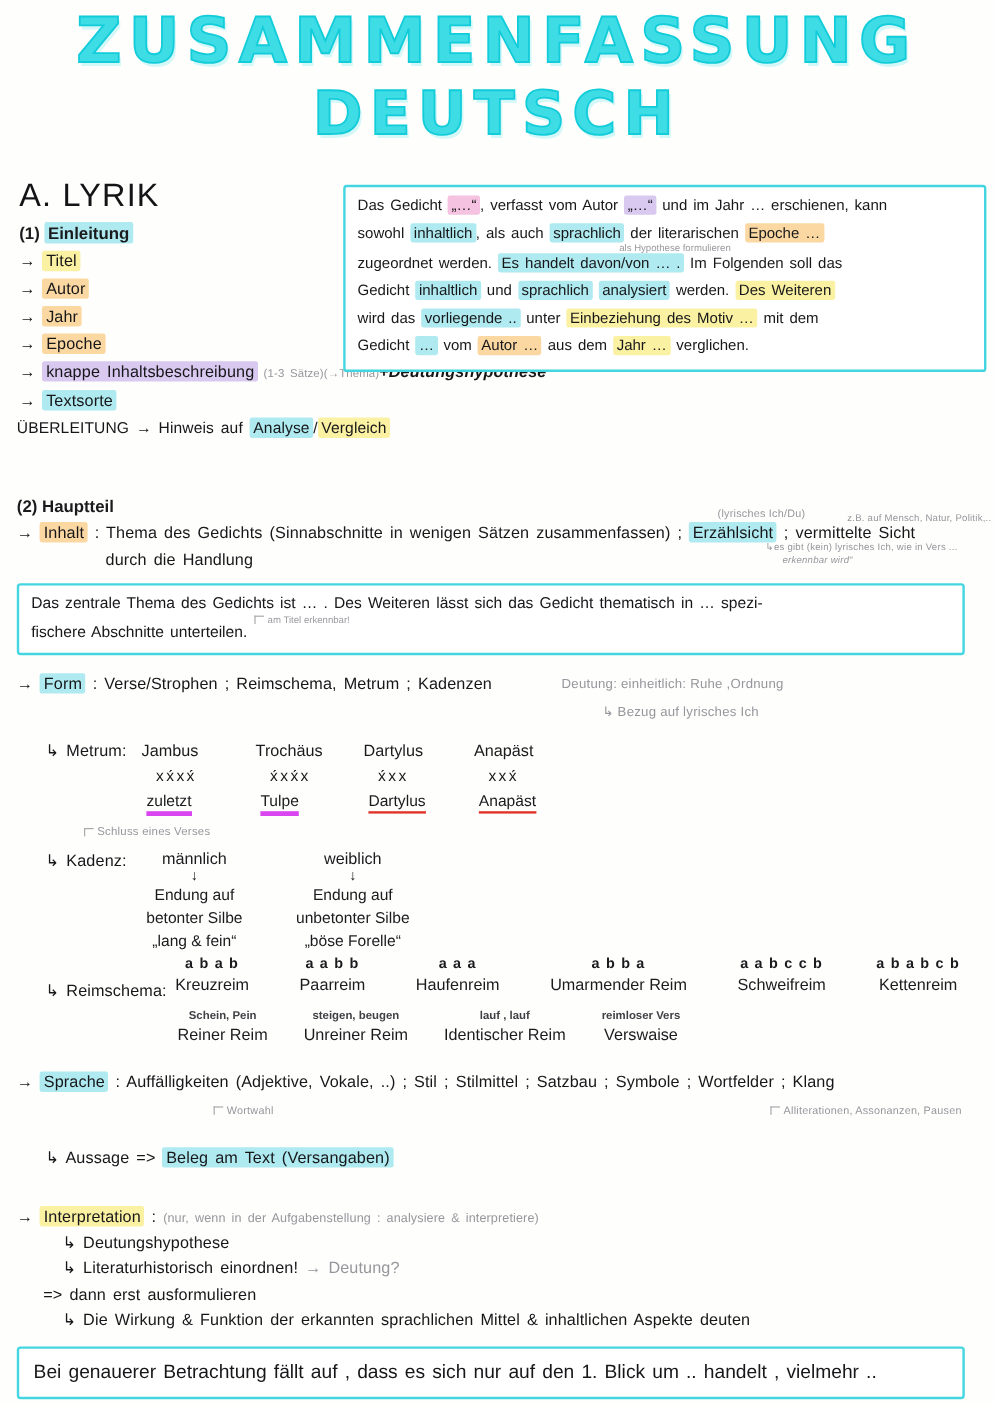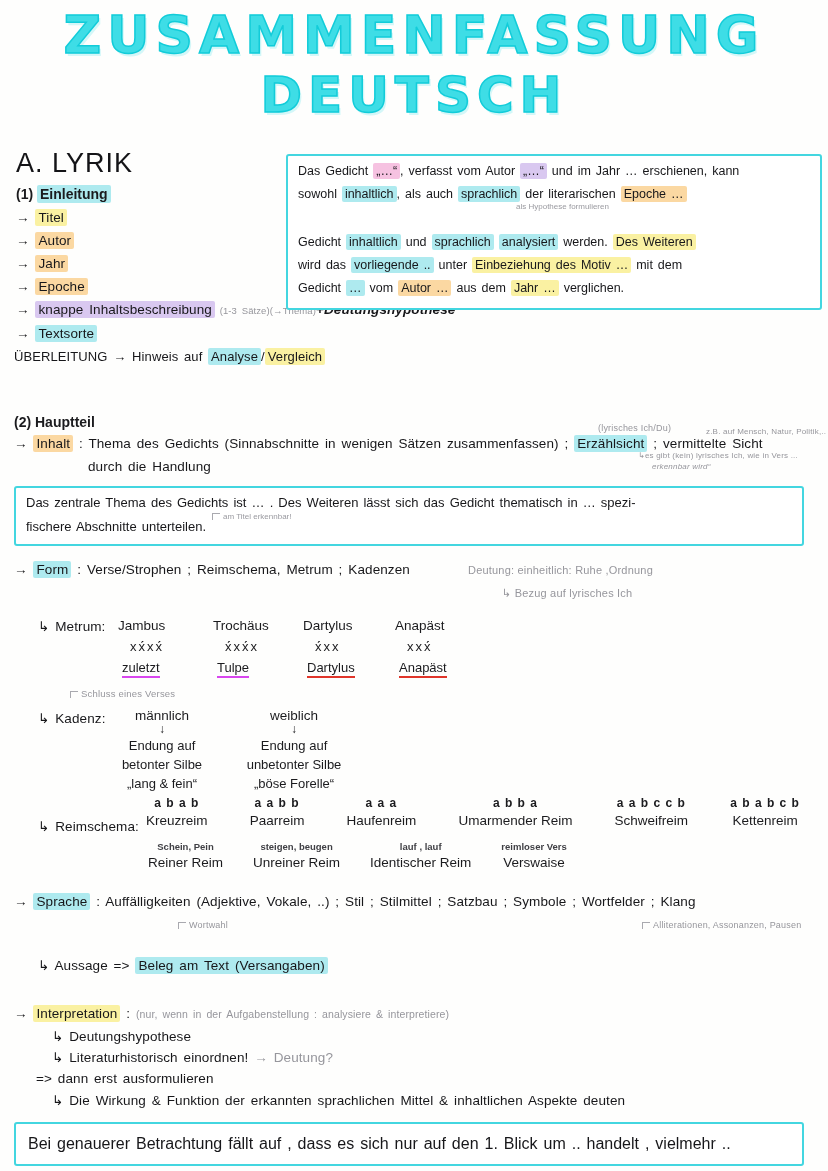--- a/index.html
+++ b/index.html
@@ -28,21 +28,21 @@
   .t2{font-size:50px;line-height:58px;}
   .section-heading{position:absolute;font-size:27px;letter-spacing:1px;color:#141417;}
   .sub-heading{position:absolute;font-size:14px;font-weight:bold;white-space:nowrap;}
   .box{position:absolute;border:2px solid #43d6e0;border-radius:3px;background:#ffffff;}
   .box-line{position:absolute;font-size:12.5px;white-space:nowrap;word-spacing:1.5px;color:#17171a;}
   .box-note{position:absolute;font-size:8px;color:#9a9aa0;white-space:nowrap;}
   .metrum-col{position:absolute;width:90px;}
   .metrum-name{font-size:13.5px;}
   .metrum-pattern{font-size:13px;font-weight:normal;letter-spacing:2px;padding-left:12px;margin-top:6px;}
   .metrum-example{display:inline-block;font-size:13px;margin-top:6px;margin-left:4px;padding-bottom:1px;}
-  .u-dark{border-bottom:2px solid #d946ef;}
+  .u-dark{border-bottom:4px solid #d946ef;}
   .u-red{border-bottom:2px solid #e0352a;}
   .kadenz-col{position:absolute;text-align:center;}
   .kadenz-name{font-size:13.5px;}
   .kadenz-arrow{font-size:12px;line-height:13px;}
   .kadenz-l{font-size:13px;line-height:19px;}
   .kadenz-quote{font-size:13px;margin-top:2px;}
   .reim-row{position:absolute;display:flex;}
   .reim-col{text-align:center;}
   .reim-pattern{font-size:12px;font-weight:bold;letter-spacing:1px;}
   .reim-name{font-size:13.5px;margin-top:3px;white-space:nowrap;}
@@ -65,20 +65,21 @@
   <div class="line" style="left:16px;top:233px;"><span>→ </span><span class="hl-orange">Autor</span></div>
   <div class="line" style="left:16px;top:256px;"><span>→ </span><span class="hl-orange">Jahr</span></div>
   <div class="line" style="left:16px;top:279px;"><span>→ </span><span class="hl-orange">Epoche</span></div>
   <div class="line" style="left:16px;top:302px;"><span>→ </span><span class="hl-purple">knappe Inhaltsbeschreibung</span><span class="gray tiny"> (1-3 Sätze)(→Thema)</span><span class="b">+</span><span class="bi">Deutungshypothese</span></div>
   <div class="line" style="left:16px;top:326px;"><span>→ </span><span class="hl-cyan">Textsorte</span></div>
   <div class="line" style="left:14px;top:349px;font-size:13px;"><span>ÜBERLEITUNG → Hinweis auf </span><span class="hl-cyan">Analyse</span><span>/</span><span class="hl-yellow">Vergleich</span></div>
 
   <div class="box" style="left:286px;top:154px;width:532px;height:152px;">
     <div class="box-line" style="left:10px;top:8px;"><span>Das Gedicht </span><span class="hl-pink">„…“</span><span>, verfasst vom Autor </span><span class="hl-purple">„…“</span><span> und im Jahr … erschienen, kann</span></div>
     <div class="box-line" style="left:10px;top:31px;"><span>sowohl </span><span class="hl-cyan">inhaltlich</span><span>, als auch </span><span class="hl-cyan">sprachlich</span><span> der literarischen </span><span class="hl-orange">Epoche …</span></div>
+    <div class="box-line" style="left:10px;top:56px;"><span>zugeordnet werden. </span><span class="hl-cyan">Es handelt davon/von … .</span><span> Im Folgenden soll das</span></div>
     <div class="box-line" style="left:10px;top:79px;"><span>Gedicht </span><span class="hl-cyan">inhaltlich</span><span> und </span><span class="hl-cyan">sprachlich</span><span> </span><span class="hl-cyan">analysiert</span><span> werden. </span><span class="hl-yellow">Des Weiteren</span></div>
     <div class="box-line" style="left:10px;top:102px;"><span>wird das </span><span class="hl-cyan">vorliegende ..</span><span> unter </span><span class="hl-yellow">Einbeziehung des Motiv …</span><span> mit dem</span></div>
     <div class="box-line" style="left:10px;top:125px;"><span>Gedicht </span><span class="hl-cyan">…</span><span> vom </span><span class="hl-orange">Autor …</span><span> aus dem </span><span class="hl-yellow">Jahr …</span><span> verglichen.</span></div>
     <div class="box-note" style="left:228px;top:46px;">als Hypothese formulieren</div>
   </div>
 
   <div class="sub-heading" style="left:14px;top:414px;">(2) Hauptteil</div>
   <div class="line" style="left:14px;top:436px;"><span>→ </span><span class="hl-orange">Inhalt</span><span> : Thema des Gedichts (Sinnabschnitte in wenigen Sätzen zusammenfassen) ; </span><span class="hl-cyan">Erzählsicht</span><span> ; </span><span>vermittelte Sicht</span></div>
   <div class="line" style="left:88px;top:459px;">durch die Handlung</div>
   <div class="note" style="left:598px;top:423px;">(lyrisches Ich/Du)</div>

